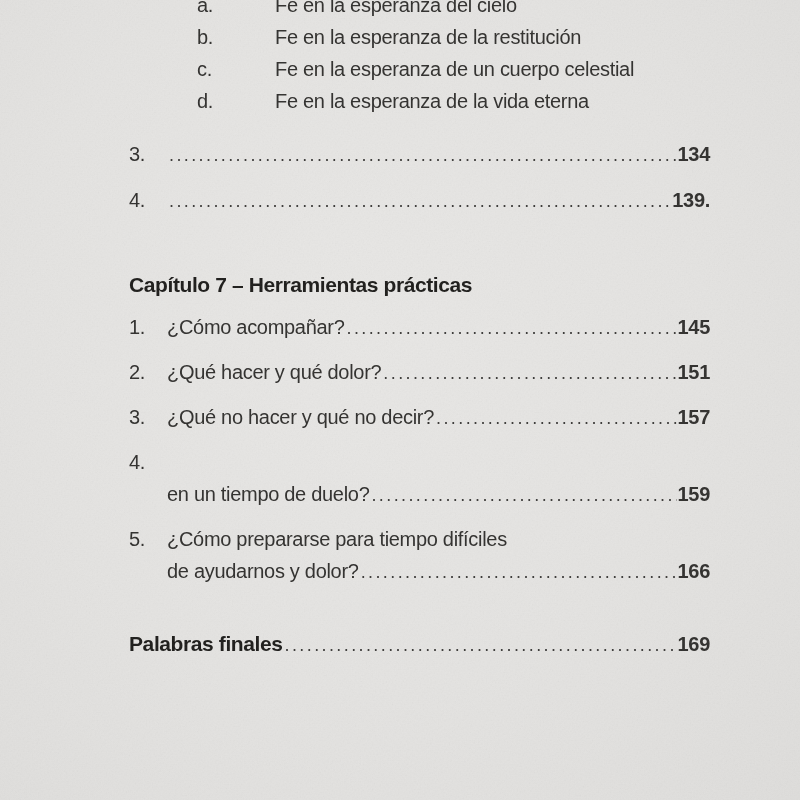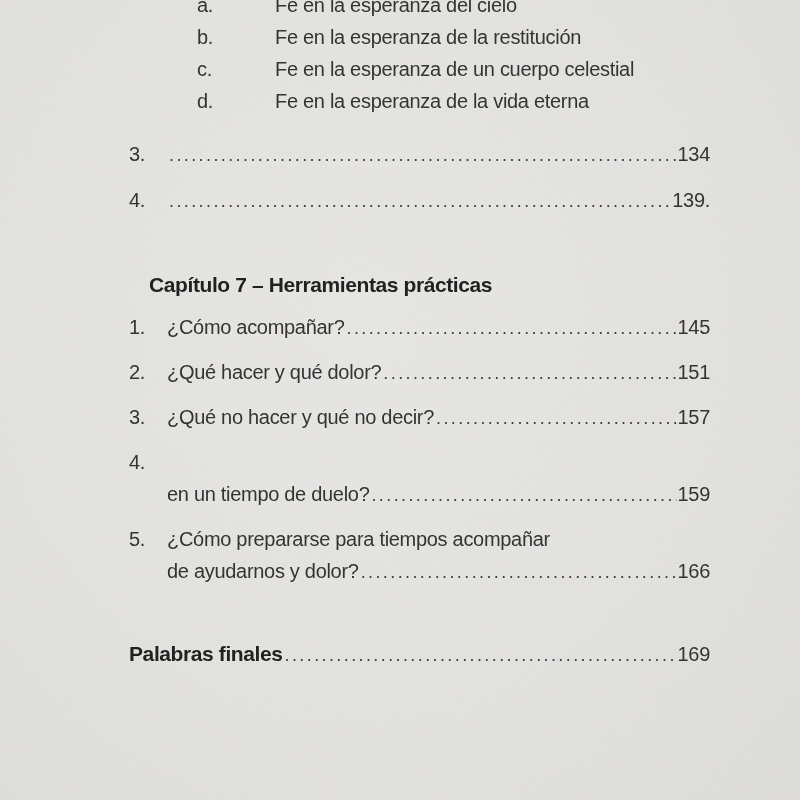--- a/index.html
+++ b/index.html
@@ -68,37 +68,37 @@
     color: #3a3937;
     letter-spacing: 2.4px;
     font-size: 18px;
   }
   .leader::after {
     content: "....................................................................................................................................";
   }
   .pg {
     flex: 0 0 auto;
     text-align: left;
+    font-weight: bold;
   }
   .list1 { margin-top: 21px; }
   .list1 .toc-row + .toc-row { margin-top: 13px; }
   .heading {
     margin-top: 51px;
     font-weight: bold;
     font-size: 21px;
     line-height: 34px;
     color: #1b1a18;
     letter-spacing: -0.4px;
-    margin-left: 20px;
   }
   .list2 { margin-top: 9px; }
   .list2 .toc-row.item-start { margin-top: 12px; }
   .list2 .toc-row.first { margin-top: 0; }
   .final-row {
-    margin-top: 50px;
+    margin-top: 40px;
   }
   .final-row .txt {
     font-weight: bold;
     font-size: 21px;
     color: #1b1a18;
     letter-spacing: -0.4px;
   }
 </style>
 </head>
 <body>
@@ -166,21 +166,21 @@
         <span class="num">4.</span>
       </div>
       <div class="toc-row">
         <span class="num"></span>
         <span class="txt">en un tiempo de duelo?</span>
         <span class="leader"></span>
         <span class="pg">159</span>
       </div>
       <div class="toc-row item-start">
         <span class="num">5.</span>
-        <span class="txt">¿Cómo prepararse para tiempos acompañar</span>
+        <span class="txt">¿Cómo prepararse para tiempo difíciles</span>
       </div>
       <div class="toc-row">
         <span class="num"></span>
         <span class="txt">de ayudarnos y dolor?</span>
         <span class="leader"></span>
         <span class="pg">166</span>
       </div>
     </div>
 
     <div class="toc-row final-row">

